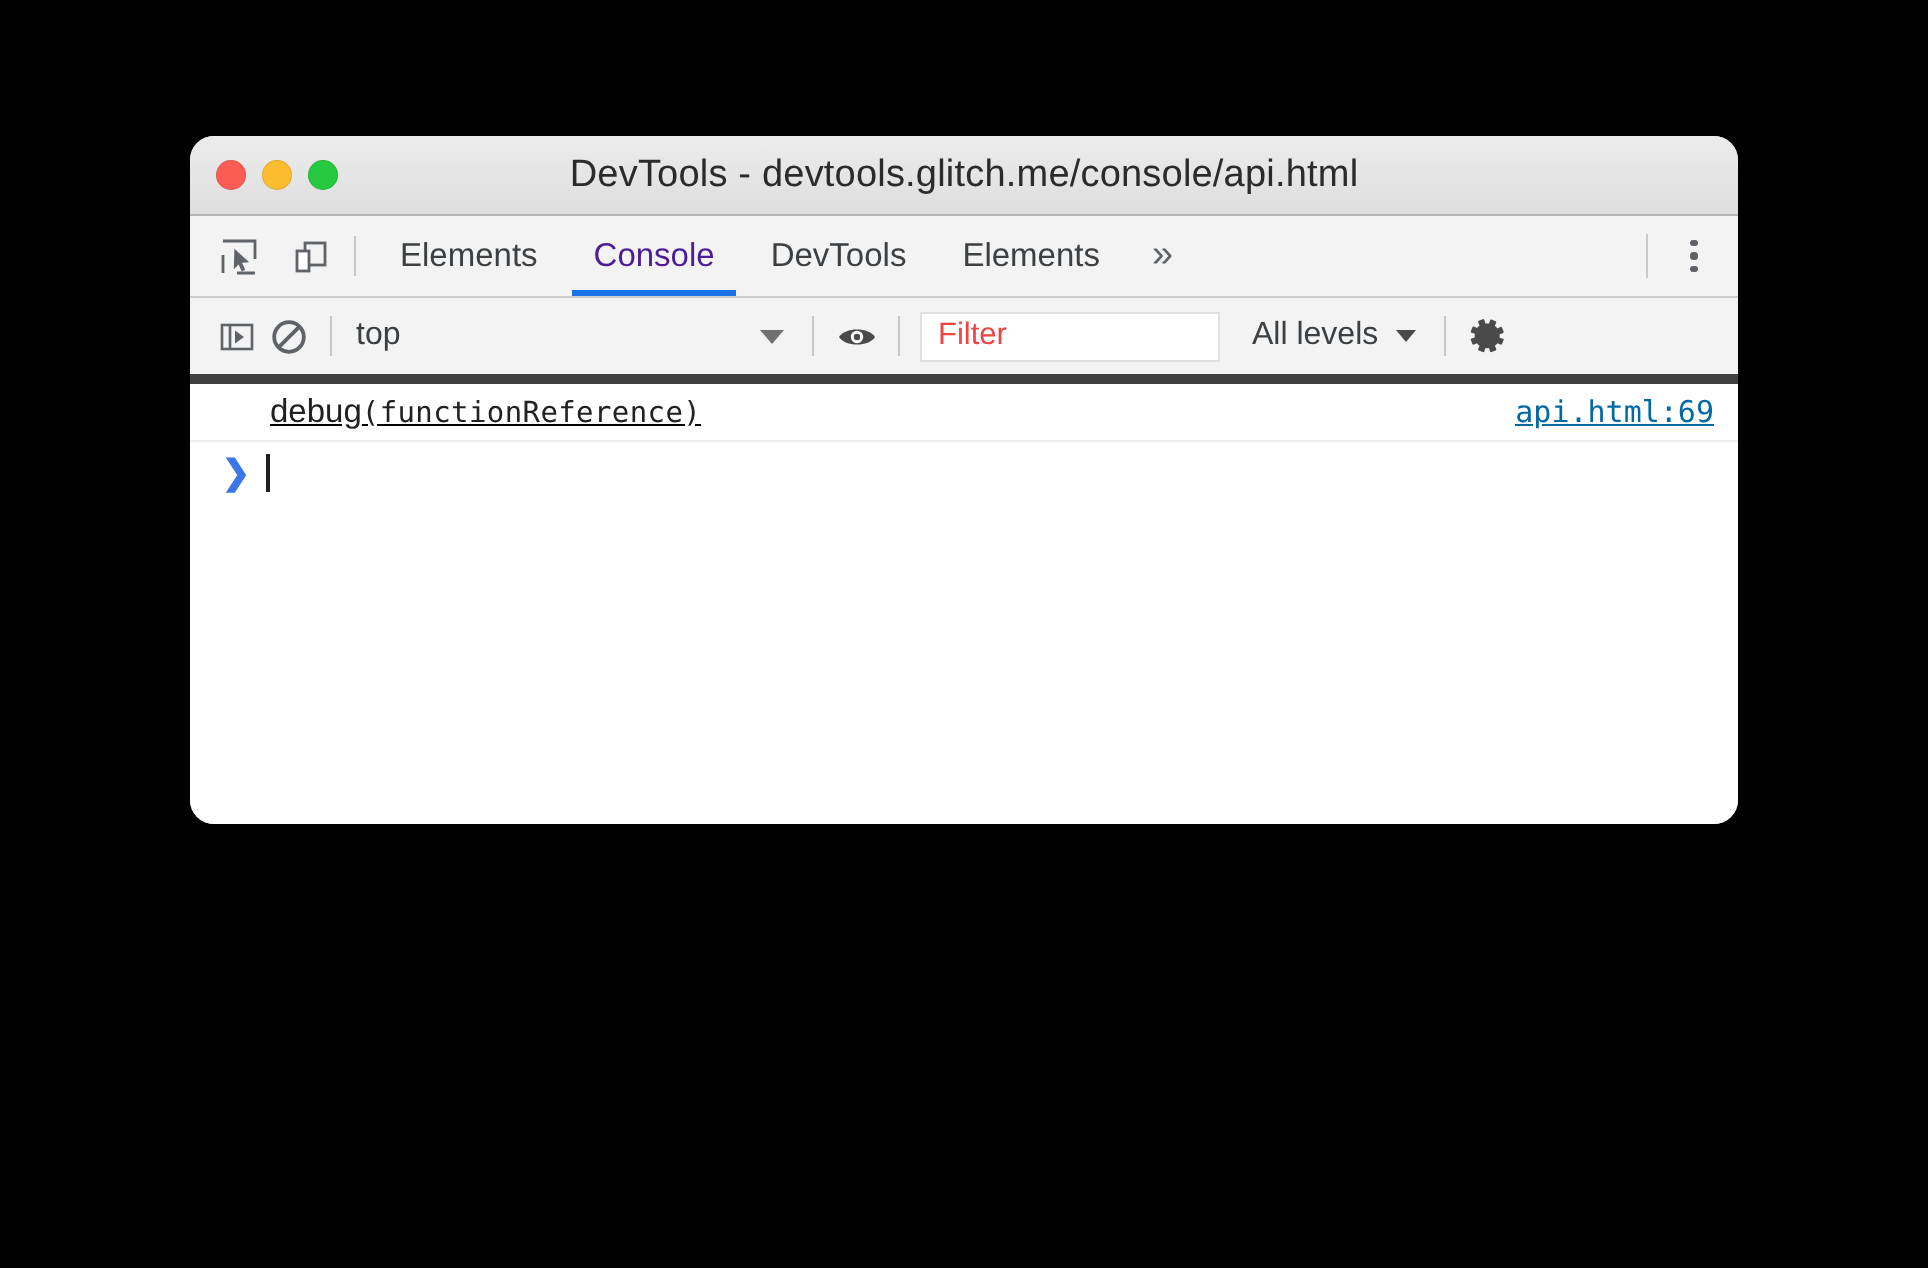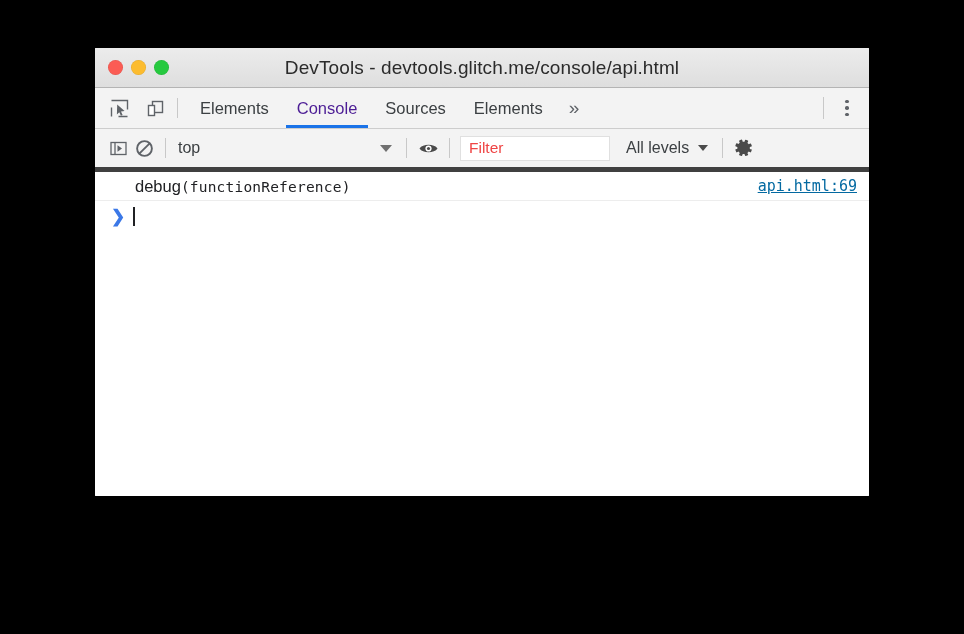--- a/index.html
+++ b/index.html
@@ -12,25 +12,25 @@
   }
   body {
     font-family: "Liberation Sans", sans-serif;
     -webkit-font-smoothing: antialiased;
   }
 
   
   #window {
     position: absolute;
     left: 95px;
-    top: 48px;
+    top: 68px;
     width: 774px;
-    height: 448px;
+    height: 344px;
     background: #ffffff;
-    border-radius: 1px;
+    border-radius: 12px;
     overflow: hidden;
     box-shadow: 0 0 0 0.5px rgba(0,0,0,0.35);
   }
 
   
   #titlebar {
     position: relative;
     height: 39px;
     background: linear-gradient(to bottom, #ececec 0%, #dedede 100%);
     border-bottom: 1px solid #b4b4b4;
@@ -239,20 +239,21 @@
     overflow: hidden;
   }
   .console-row {
     display: flex;
     align-items: center;
     justify-content: space-between;
     min-height: 29px;
     border-bottom: 1px solid #ededed;
     padding: 2px 12px 2px 40px;
     box-sizing: border-box;
+    text-decoration: underline;
   }
   .msg-text {
     font-size: 16.5px;
     color: #202124;
     white-space: pre;
   }
   .msg-text .mono {
     font-family: "DejaVu Sans Mono", "Liberation Mono", monospace;
     font-size: 14.5px;
     letter-spacing: 0.2px;
@@ -319,21 +320,21 @@
     <div class="tb-sep"></div>
 
     <div class="tabs">
       <div class="tab">
         <span>Elements</span>
       </div>
       <div class="tab active">
         <span>Console</span>
       </div>
       <div class="tab">
-        <span>Sources</span>
+        <span>DevTools</span>
       </div>
       <div class="tab">
         <span>Elements</span>
       </div>
       <div class="tab more">
         <span>»</span>
       </div>
     </div>
 
     <div class="tabbar-right">

